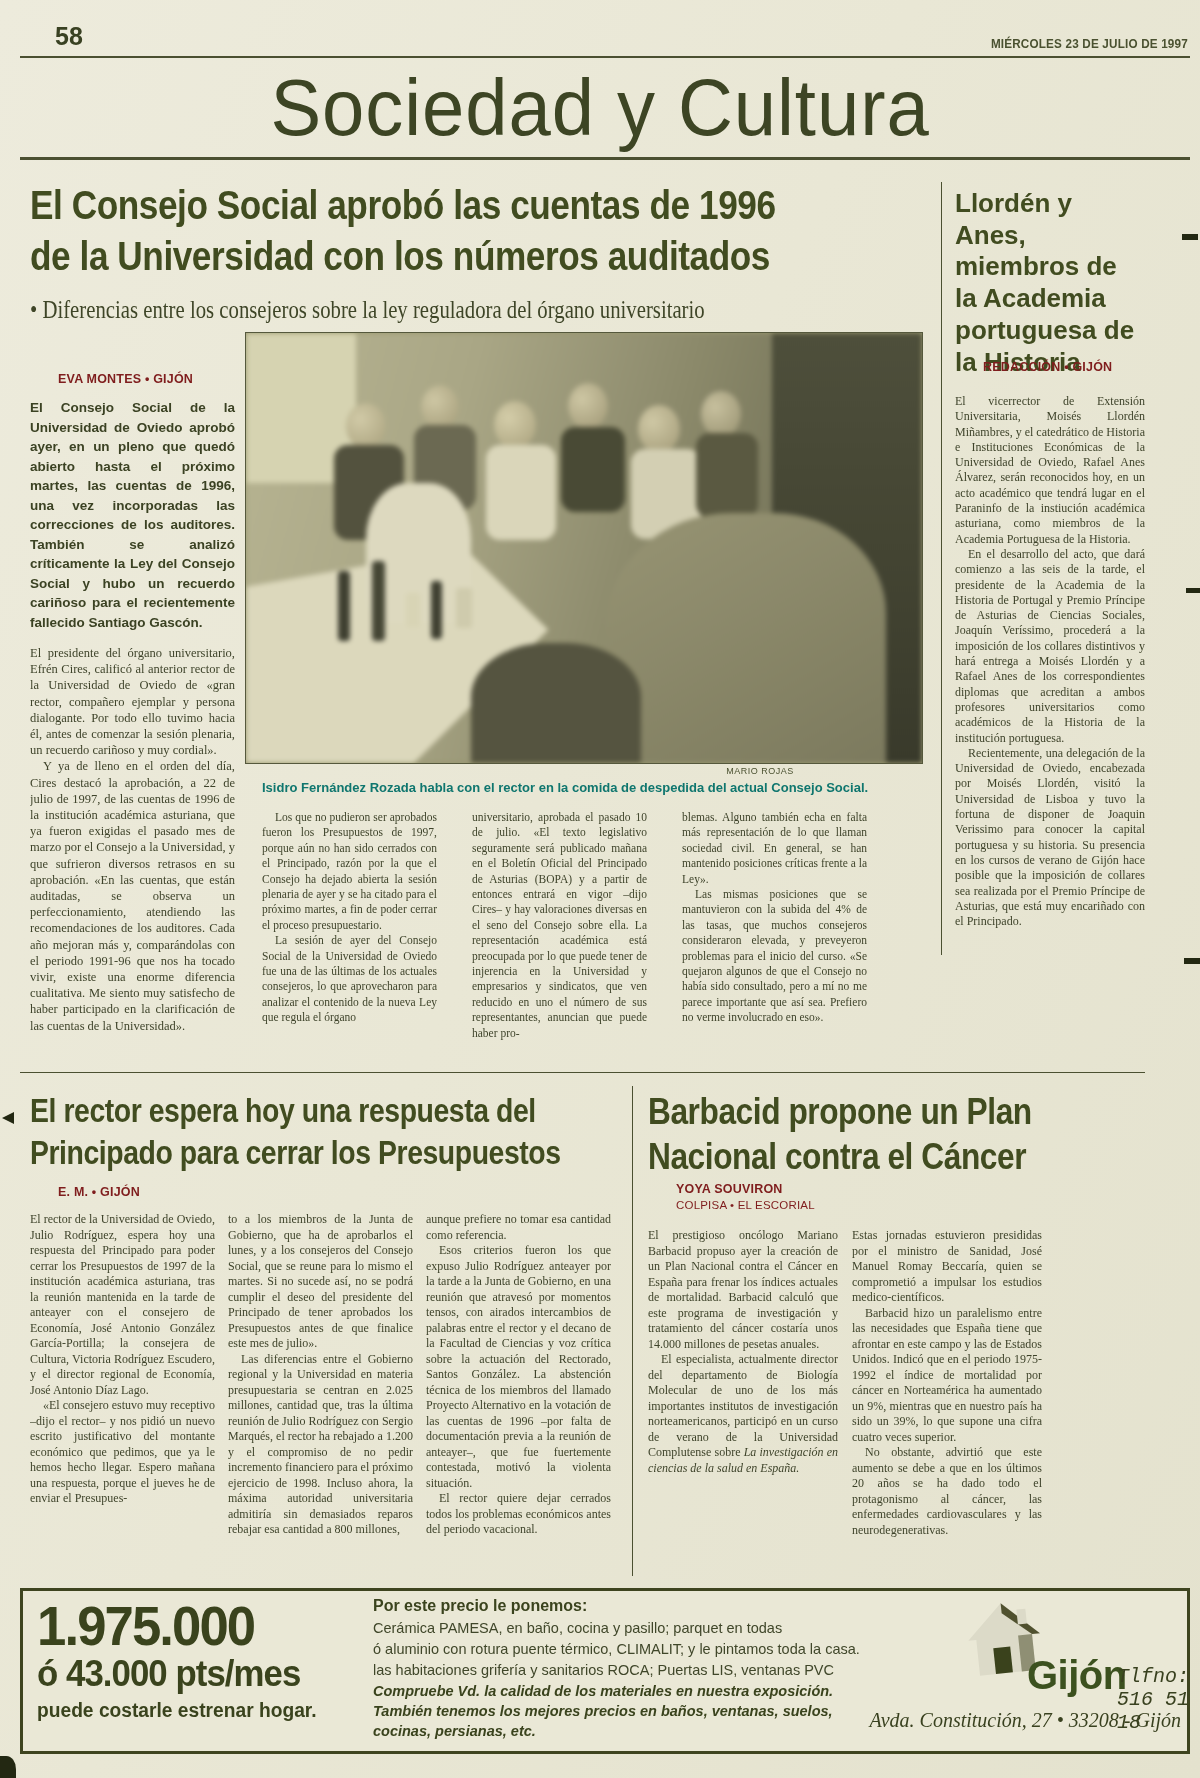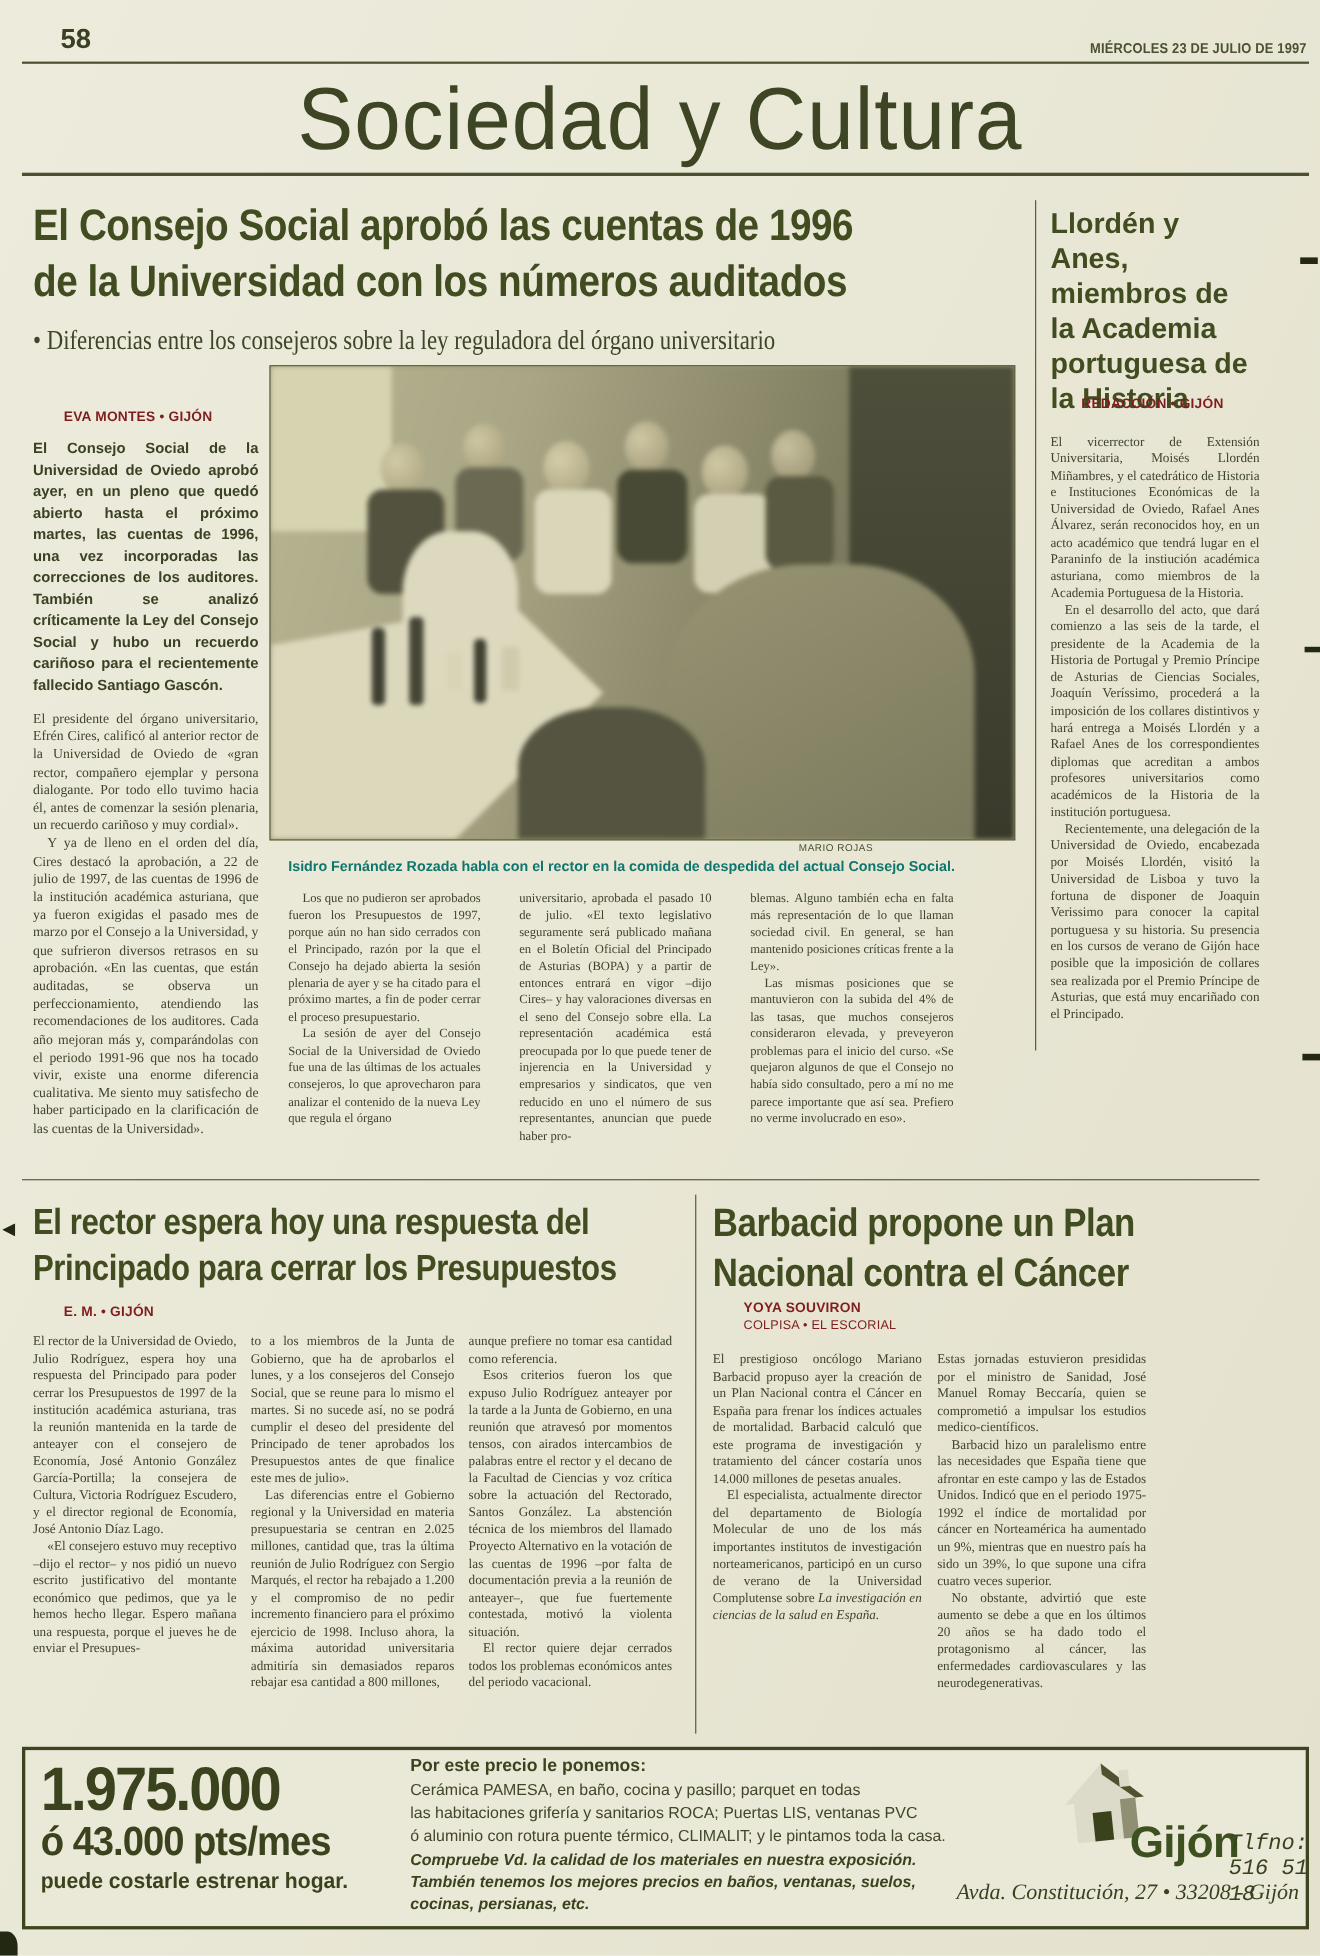--- a/index.html
+++ b/index.html
@@ -156,22 +156,22 @@
 </div>
 
 <div class="abs adbox" style="left:20px;top:1588px;width:1164px;height:160px;">
   <div class="abs ad-price" style="left:14px;top:2px;">1.975.000</div>
   <div class="abs ad-month" style="left:14px;top:62px;">ó 43.000 pts/mes</div>
   <div class="abs ad-note" style="left:14px;top:108px;">puede costarle estrenar hogar.</div>
 
   <div class="abs" style="left:350px;top:6px;width:470px;">
     <p class="ad-title">Por este precio le ponemos:</p>
     <p class="ad-line">Cerámica PAMESA, en baño, cocina y pasillo; parquet en todas</p>
+    <p class="ad-line">ó aluminio con rotura puente térmico, CLIMALIT; y le pintamos toda la casa.</p>
     <p class="ad-line">las habitaciones grifería y sanitarios ROCA; Puertas LIS, ventanas PVC</p>
-    <p class="ad-line">ó aluminio con rotura puente térmico, CLIMALIT; y le pintamos toda la casa.</p>
     <div class="ad-bold">
       <p>Compruebe Vd. la calidad de los materiales en nuestra exposición.</p>
       <p>También tenemos los mejores precios en baños, ventanas, suelos, cocinas, persianas, etc.</p>
     </div>
   </div>
 
   <div class="abs" style="left:1000px;top:0;width:160px;height:160px;">
     <svg class="abs" style="left:-58px;top:10px;width:80px;height:88px;transform:rotate(-6deg);" viewBox="0 0 80 88">
       <polygon points="40,2 4,36 12,36 12,72 68,72 68,36 76,36" fill="#dcdac8"></polygon>
       <polygon points="40,2 76,36 68,36 40,12" fill="#50512f"></polygon>

